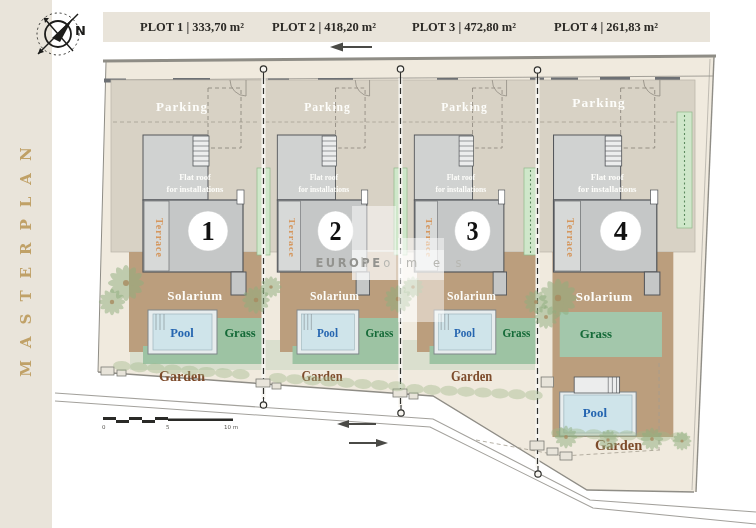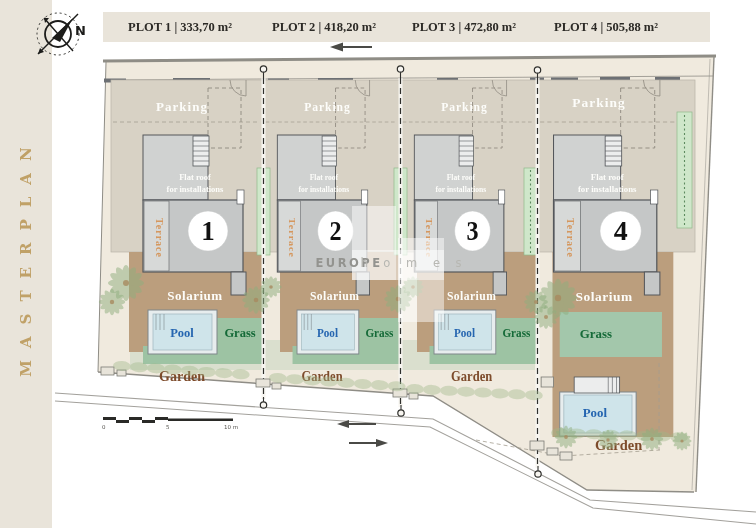--- a/index.html
+++ b/index.html
@@ -5,21 +5,21 @@
   html,body{margin:0;padding:0;background:#fff;}
   .page{position:relative;width:756px;height:528px;background:#ffffff;overflow:hidden;
         font-family:"Liberation Serif","DejaVu Serif",serif;}
   .sidebar{position:absolute;left:0;top:0;width:52px;height:528px;background:#e9e4da;}
   .sidebar-title{position:absolute;left:26px;top:256px;transform:translate(-50%,-50%) rotate(-90deg);
         white-space:nowrap;color:#c0a167;font-family:"DejaVu Serif","Liberation Serif",serif;
         font-weight:bold;font-size:15px;letter-spacing:12px;}
   .header-strip{position:absolute;left:103px;top:12px;width:607px;height:30px;background:#e9e4da;}
   .plot-label{position:absolute;top:27px;transform:translate(-50%,-50%);white-space:nowrap;
         font-weight:bold;font-size:12.5px;color:#2c2a26;}
-  .pl1{left:180px}.pl2{left:324px}.pl3{left:464px}.pl4{left:606px}
+  .pl1{left:192px}.pl2{left:324px}.pl3{left:464px}.pl4{left:606px}
   svg.plan{position:absolute;left:0;top:0;}
   svg text{font-family:"Liberation Serif","DejaVu Serif",serif;}
   .parking{fill:#d8d2c5;stroke:#b9b4a8;stroke-width:0.7;}
   .tan{fill:#bb9e7d;}
   .grassA{fill:#9dc3a3;}
   .grass4{fill:#a3c7ab;}
   .dashline{stroke:#a59f92;stroke-width:0.8;stroke-dasharray:4,3;fill:none;}
   .spot{fill:none;stroke:#8f8a80;stroke-width:0.9;stroke-dasharray:4,3;}
   .door{fill:none;stroke:#8f8a80;stroke-width:0.8;}
   .b-up{fill:#d0d2d1;stroke:#54575b;stroke-width:1;}
@@ -74,21 +74,21 @@
 <div class="page">
 
   <div class="sidebar">
     <div class="sidebar-title">MASTERPLAN</div>
   </div>
 
   <div class="header-strip"></div>
   <div class="plot-label pl1">PLOT 1 | 333,70 m²</div>
   <div class="plot-label pl2">PLOT 2 | 418,20 m²</div>
   <div class="plot-label pl3">PLOT 3 | 472,80 m²</div>
-  <div class="plot-label pl4">PLOT 4 | 505,88 m²</div>
+  <div class="plot-label pl4">PLOT 4 | 261,83 m²</div>
 
   <svg class="plan" width="756" height="528" viewBox="0 0 756 528">
     <defs>
       <g id="palm">
         <g fill="#8fae7e" opacity="0.5">
           <ellipse rx="12" ry="3.4"></ellipse>
           <ellipse rx="12" ry="3.4" transform="rotate(30)"></ellipse>
           <ellipse rx="12" ry="3.4" transform="rotate(60)"></ellipse>
           <ellipse rx="12" ry="3.4" transform="rotate(90)"></ellipse>
           <ellipse rx="12" ry="3.4" transform="rotate(120)"></ellipse>

